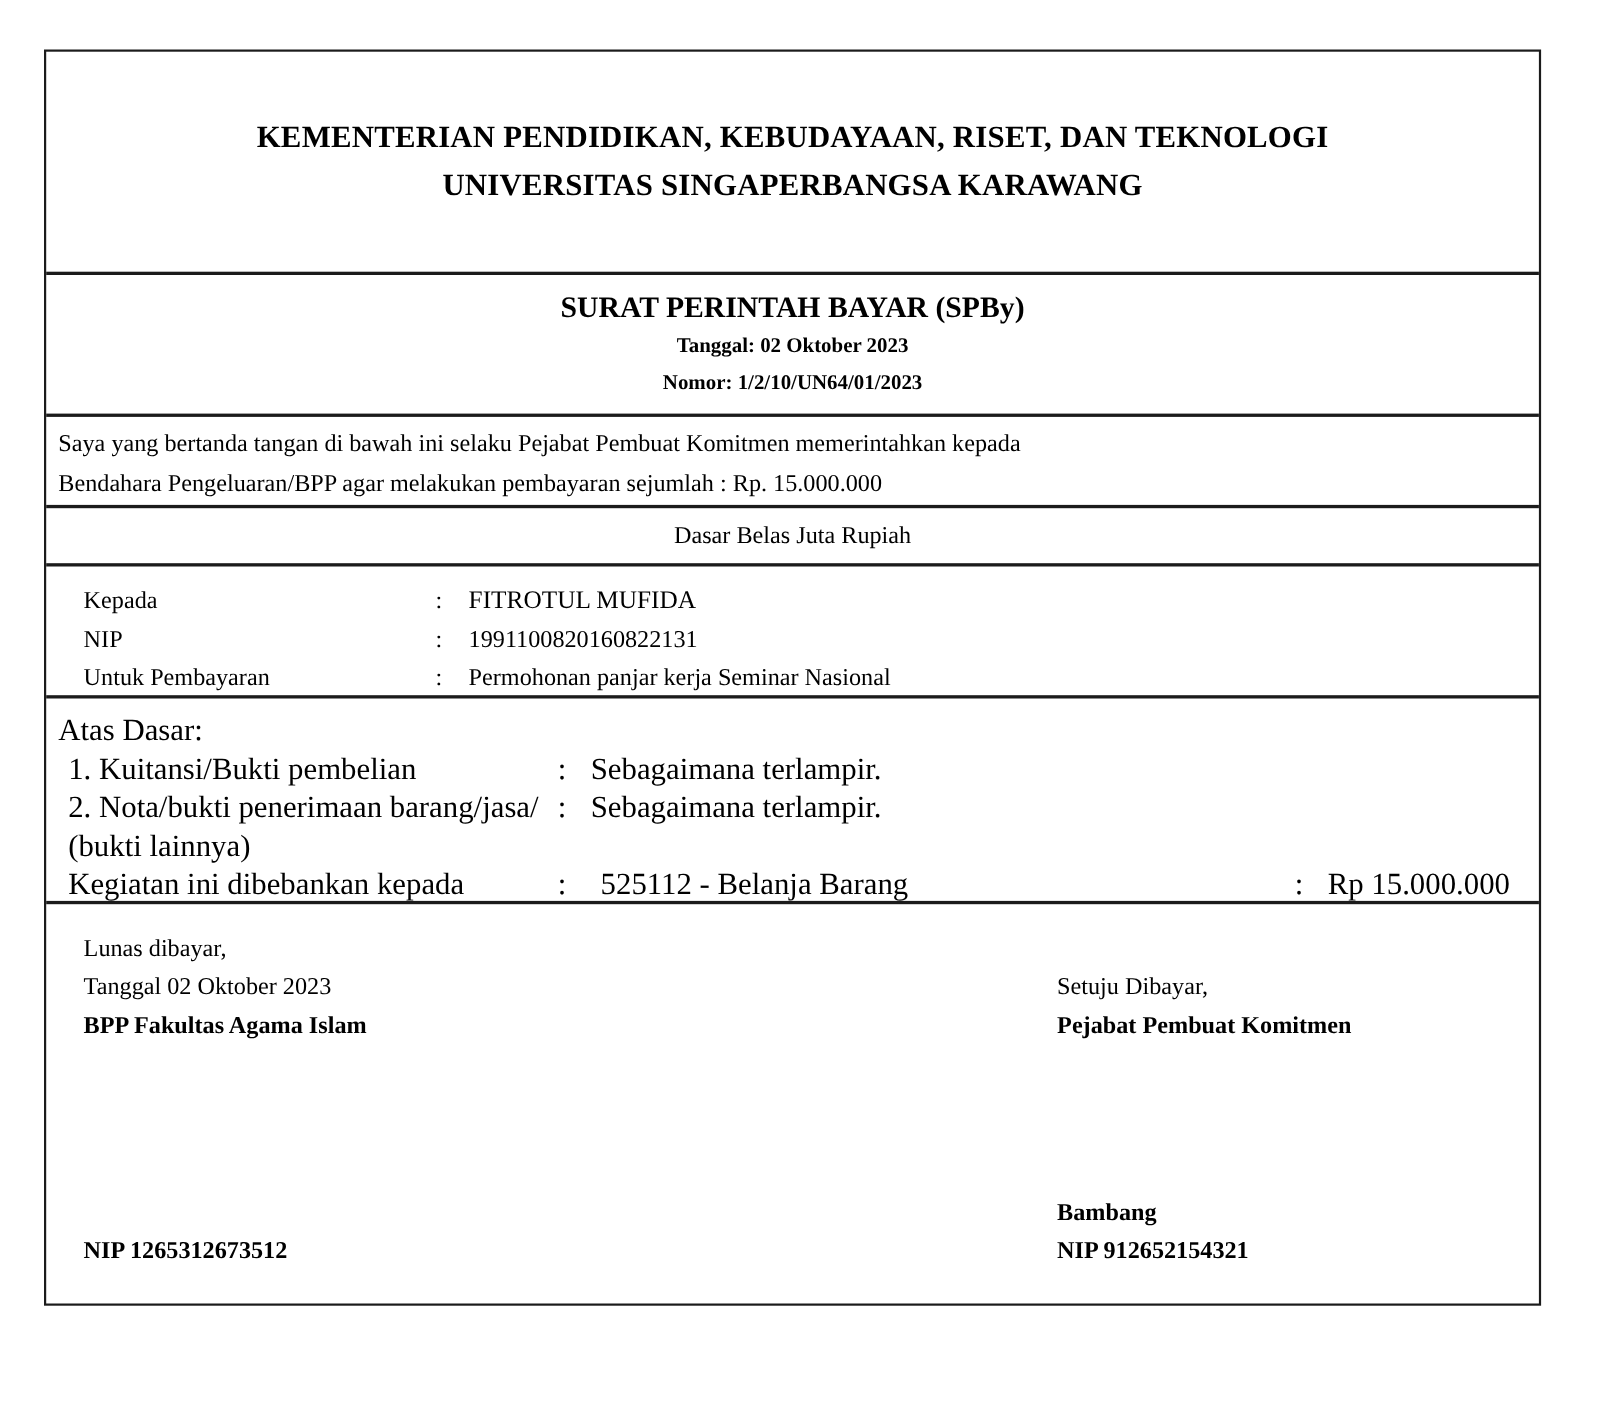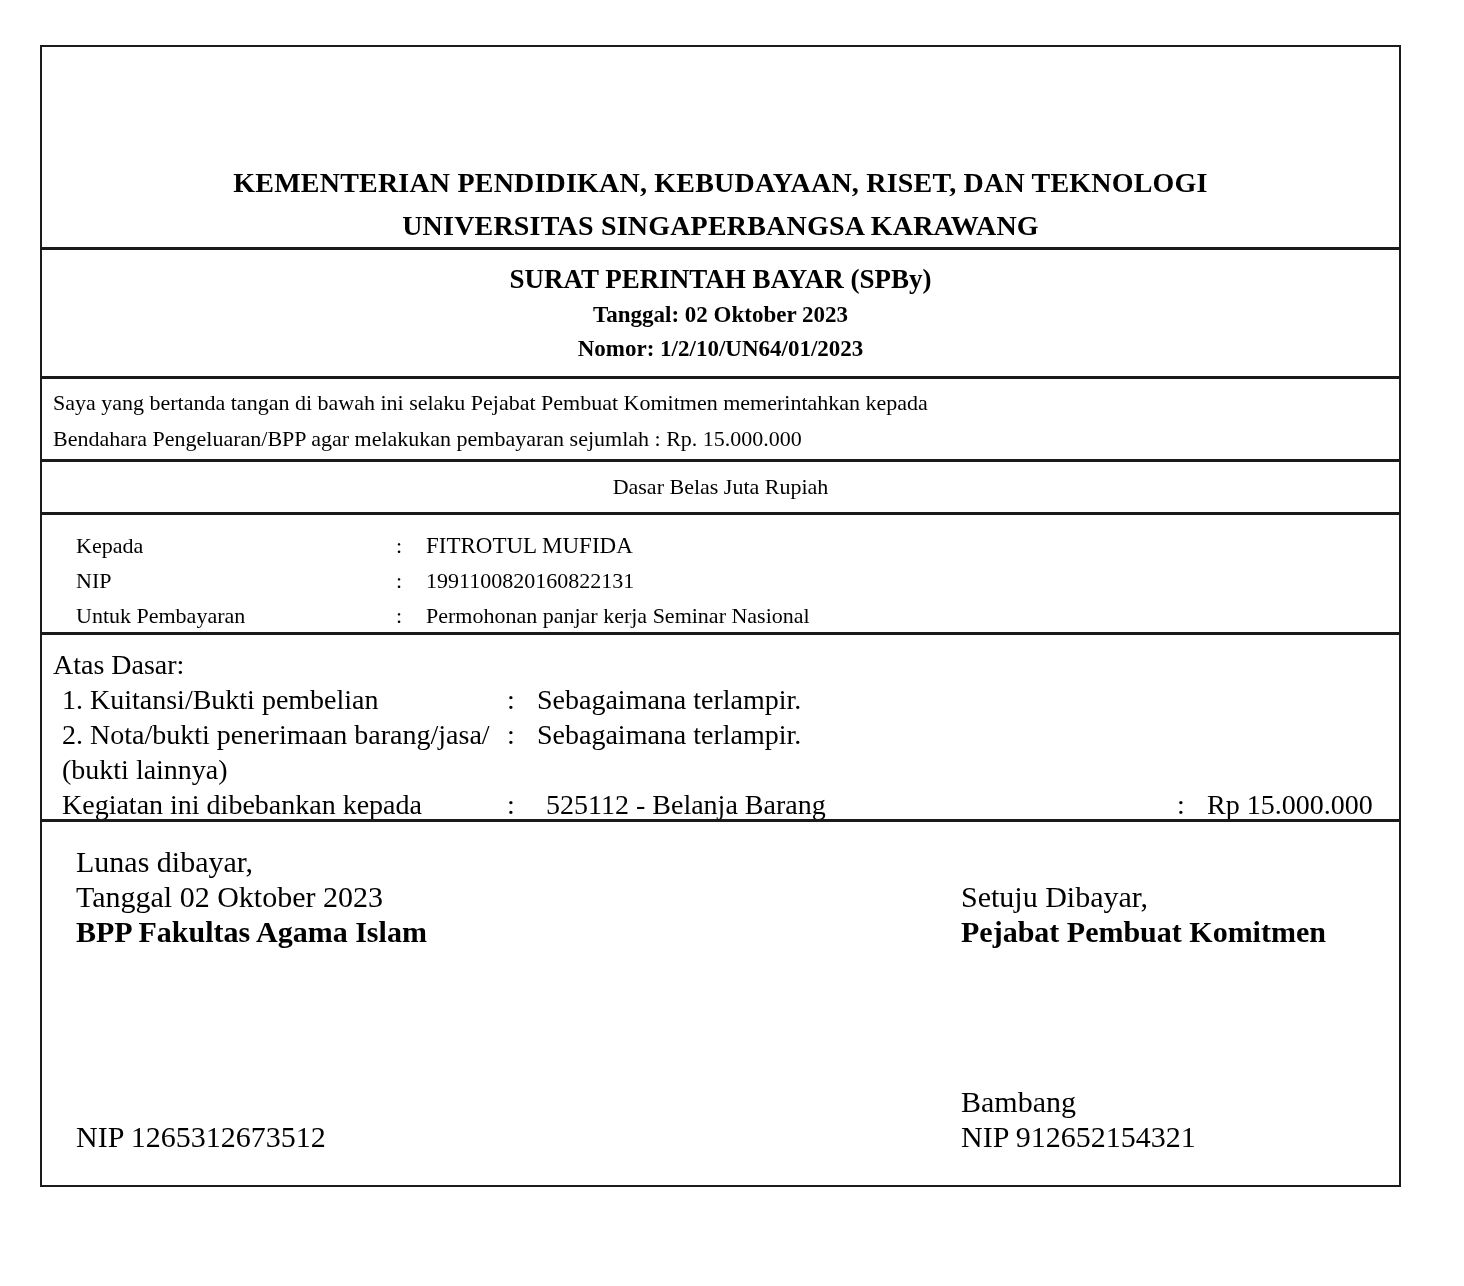--- a/index.html
+++ b/index.html
@@ -30,42 +30,42 @@
     border-bottom: 3px solid #1b1b1b;
     overflow: hidden;
   }
   .section.last { border-bottom: none; }
 
   
   .sec-header {
     height: 203px;
     display: flex;
     flex-direction: column;
-    justify-content: flex-end;
+    justify-content: center;
     align-items: center;
     text-align: center;
   }
   .letterhead-line {
     font-weight: bold;
     font-size: 28px;
     line-height: 43px;
     letter-spacing: 0.2px;
   }
 
   
   .sec-title {
     height: 129px;
     display: flex;
     flex-direction: column;
     justify-content: center;
     align-items: center;
     text-align: center;
   }
   .doc-title   { font-weight: bold; font-size: 27px; line-height: 38px; text-align: right; }
-  .doc-subline { font-weight: bold; font-size: 23px; line-height: 34px; }
+  .doc-subline { font-weight: bold; font-size: 19px; line-height: 34px; }
 
   
   .sec-instruction {
     height: 83px;
     padding: 6px 16px 0 11px;
     font-size: 22px;
     line-height: 36px;
   }
 
   
@@ -108,27 +108,27 @@
     grid-template-columns: 445px 30px 640px 30px 1fr;
     line-height: 35px;
     padding-left: 9px;
   }
   .charge-row .charge-value { padding-left: 9px; }
 
   
   .sec-signatures {
     height: 364px;
     padding: 22px 16px 0 34px;
-    font-size: 30px;
+    font-size: 22px;
     display: grid;
     grid-template-columns: 885px 1fr;
   }
   .sig-line { line-height: 35px; min-height: 35px; }
   .bold { font-weight: bold; }
-  .sig-names { margin-top: 170px; }
+  .sig-names { margin-top: 170px; font-weight: bold; }
 </style>
 </head>
 <body>
 
 <div class="document">
 
   <div class="section sec-header">
     <div class="letterhead-line">KEMENTERIAN PENDIDIKAN, KEBUDAYAAN, RISET, DAN TEKNOLOGI</div>
     <div class="letterhead-line">UNIVERSITAS SINGAPERBANGSA KARAWANG</div>
   </div>

